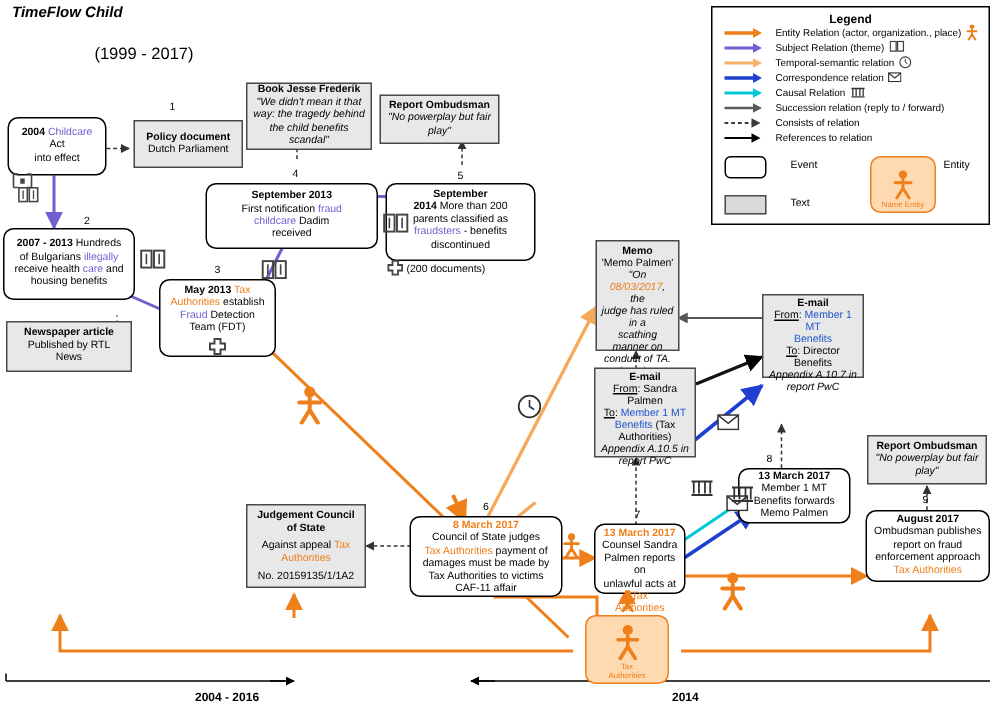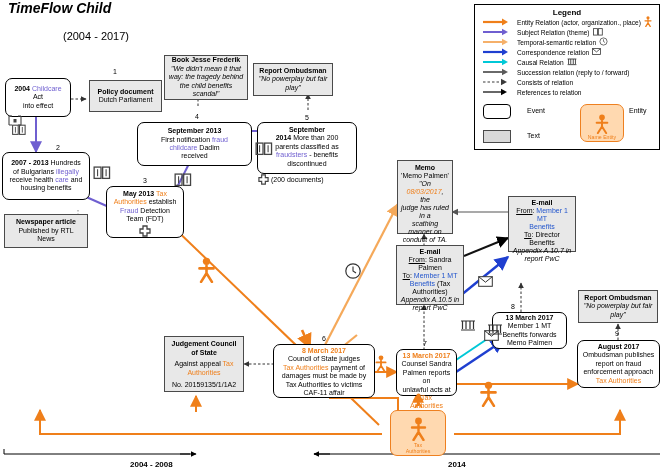--- a/index.html
+++ b/index.html
@@ -3,21 +3,21 @@
 <meta charset="utf-8">
 <style>
   html,body{margin:0;padding:0;background:#fff;}
   body{width:664px;height:475px;position:relative;overflow:hidden;
        font-family:"Liberation Sans","DejaVu Sans",sans-serif;
        font-size:7px;color:#000;-webkit-font-smoothing:antialiased;}
   .abs{position:absolute;box-sizing:border-box;}
   svg.layer{position:absolute;left:0;top:0;width:664px;height:475px;pointer-events:none;}
 
   
-  #title{left:8px;top:2px;width:170px;font-style:italic;font-weight:bold;font-size:14px;line-height:13px;}
+  #title{left:8px;top:2px;width:170px;font-style:italic;font-weight:bold;font-size:10px;line-height:13px;}
   #subtitle{left:8px;top:30px;width:170px;font-size:11px;text-align:center;padding-left:6px;}
 
   
   .event{background:#fff;border:1px solid #000;border-radius:7px;
          display:flex;flex-direction:column;align-items:center;justify-content:center;
          text-align:center;line-height:8.4px;padding:2px 3px;}
   .textbox{background:#e8e8e8;border:1px solid #4a4a4a;
          display:flex;flex-direction:column;align-items:center;justify-content:center;
          text-align:center;line-height:8.4px;padding:2px 3px;}
   .entity{background:#ffd9b0;border:1.6px solid #ee8020;border-radius:7px;
@@ -46,21 +46,21 @@
 
   
   .tl{font-size:8px;font-weight:bold;}
 </style>
 </head>
 <body>
 
 <div class="abs" id="title">
   <div>TimeFlow Child</div>
 </div>
-<div class="abs" id="subtitle">(2004 - 2017)</div>
+<div class="abs" id="subtitle">(1999 - 2017)</div>
 
 <svg class="layer" viewBox="0 0 664 475">
   <defs>
     <marker id="aPurple" markerWidth="7" markerHeight="7" refX="5.4" refY="3" orient="auto">
       <path d="M0,0 L6,3 L0,6 z" fill="#6f5fd0"></path>
       </marker>
     <marker id="aOrange" markerWidth="7" markerHeight="7" refX="5.4" refY="3" orient="auto">
       <path d="M0,0 L6,3 L0,6 z" fill="#ef7f1a"></path>
       </marker>
     <marker id="aOrangeL" markerWidth="7" markerHeight="7" refX="5.4" refY="3" orient="auto">
@@ -403,21 +403,21 @@
   <svg width="16" height="14" viewBox="0 0 16 14">
       <path d="M1,3 H15 M2.5,3 V11 M6,3 V11 M10,3 V11 M13.5,3 V11 M1,12 H15" stroke="#333" stroke-width="1.2" fill="none"></path>
     </svg>
 </div>
 <div class="abs" style="left:487px;top:322px;">
   <svg width="16" height="14" viewBox="0 0 16 14">
       <path d="M1,3 H15 M2.5,3 V11 M6,3 V11 M10,3 V11 M13.5,3 V11 M1,12 H15" stroke="#333" stroke-width="1.2" fill="none"></path>
     </svg>
 </div>
 
-<div class="abs tl" style="left:130px;top:460px;">2004 - 2008</div>
+<div class="abs tl" style="left:130px;top:460px;">2004 - 2016</div>
 <div class="abs tl" style="left:448px;top:460px;">2014</div>
 
 <div class="abs" id="legend">
   <div class="lgtitle">Legend</div>
 
   <div class="lgrow">
     <span class="lgsw">
       <svg width="30" height="10">
           <path d="M2,5 H22" stroke="#ef7f1a" stroke-width="2.2"></path>
           <path d="M21,1.6 L27,5 L21,8.4 z" fill="#ef7f1a"></path>

